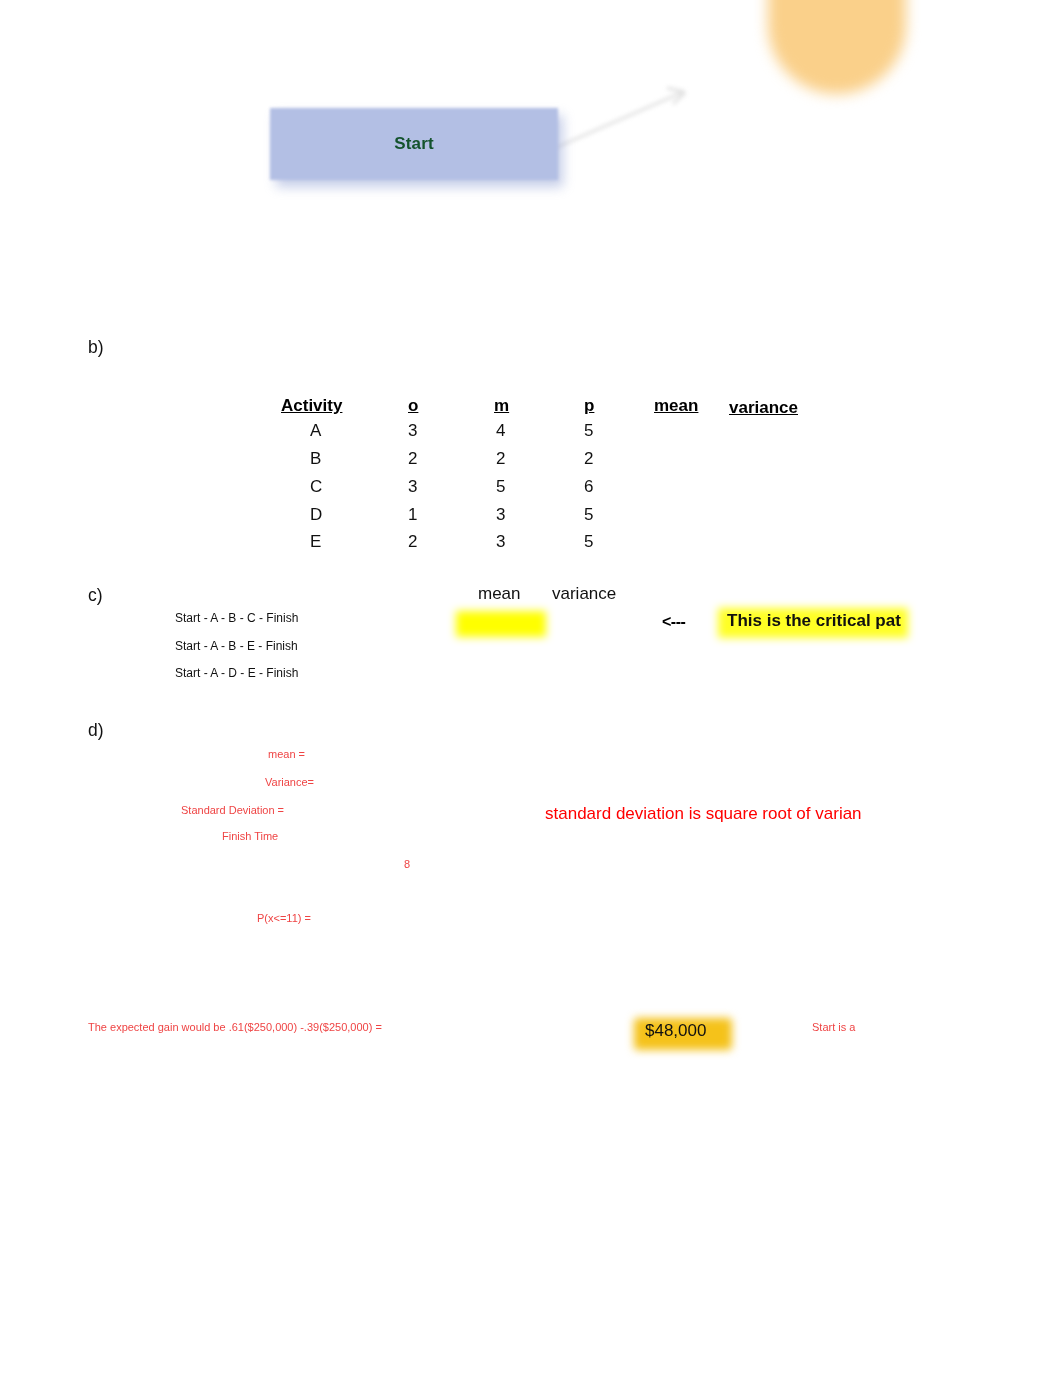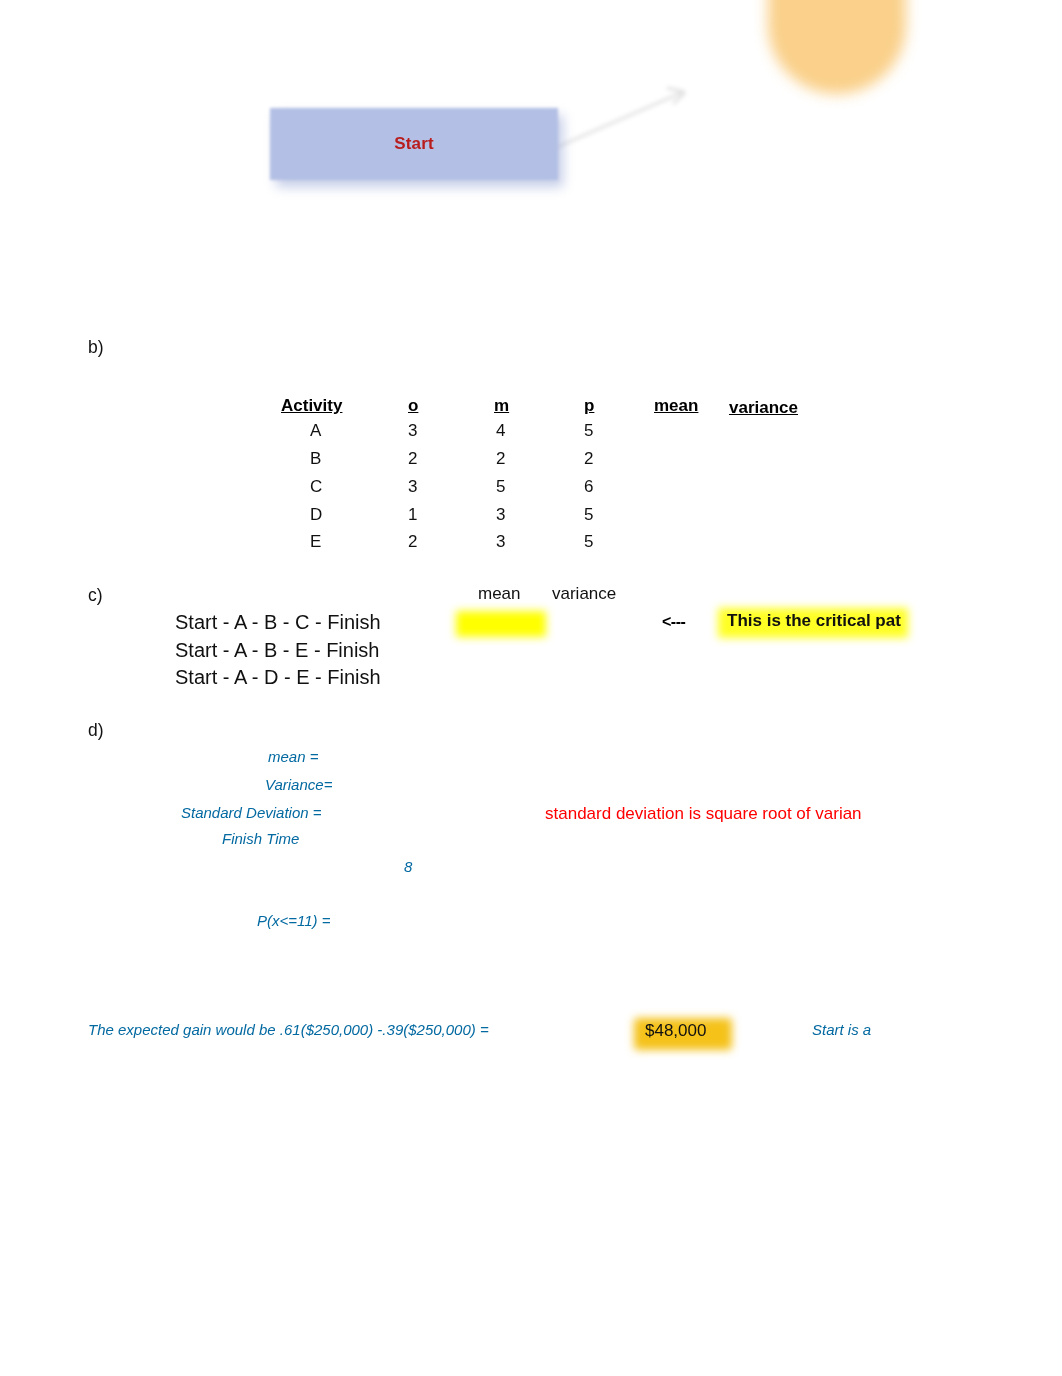--- a/index.html
+++ b/index.html
@@ -65,52 +65,51 @@
     left: 270px;
     top: 108px;
     width: 288px;
     height: 72px;
     display: flex;
     align-items: center;
     justify-content: center;
     font-size: 17px;
     font-weight: bold;
     letter-spacing: .2px;
-    color: #b91c1c;
+    color: #14532d;
   }
 
   
   .abs { position: absolute; white-space: pre; }
 
   .sec-label {
     font-size: 17.5px;
     color: #111;
   }
   .body-text {
-    font-size: 15px;
-    color: #0369a1;
-    font-style: italic;
+    font-size: 11px;
+    color: #ef4444;
   }
   .tbl-head {
     font-size: 17px;
     font-weight: bold;
     color: #000;
     text-decoration: underline;
   }
   .tbl-head.thin { font-weight: bold; }
   .tbl-cell {
     font-size: 17px;
     color: #111;
   }
   .col-head-light {
     font-size: 17px;
     color: #111;
   }
   .path-line {
-    font-size: 20px;
+    font-size: 12px;
     color: #111;
   }
   .red-note {
     font-size: 17px;
     color: #ff0000;
   }
   .arrow-mark {
     font-size: 16px;
     font-weight: bold;
     color: #000;

